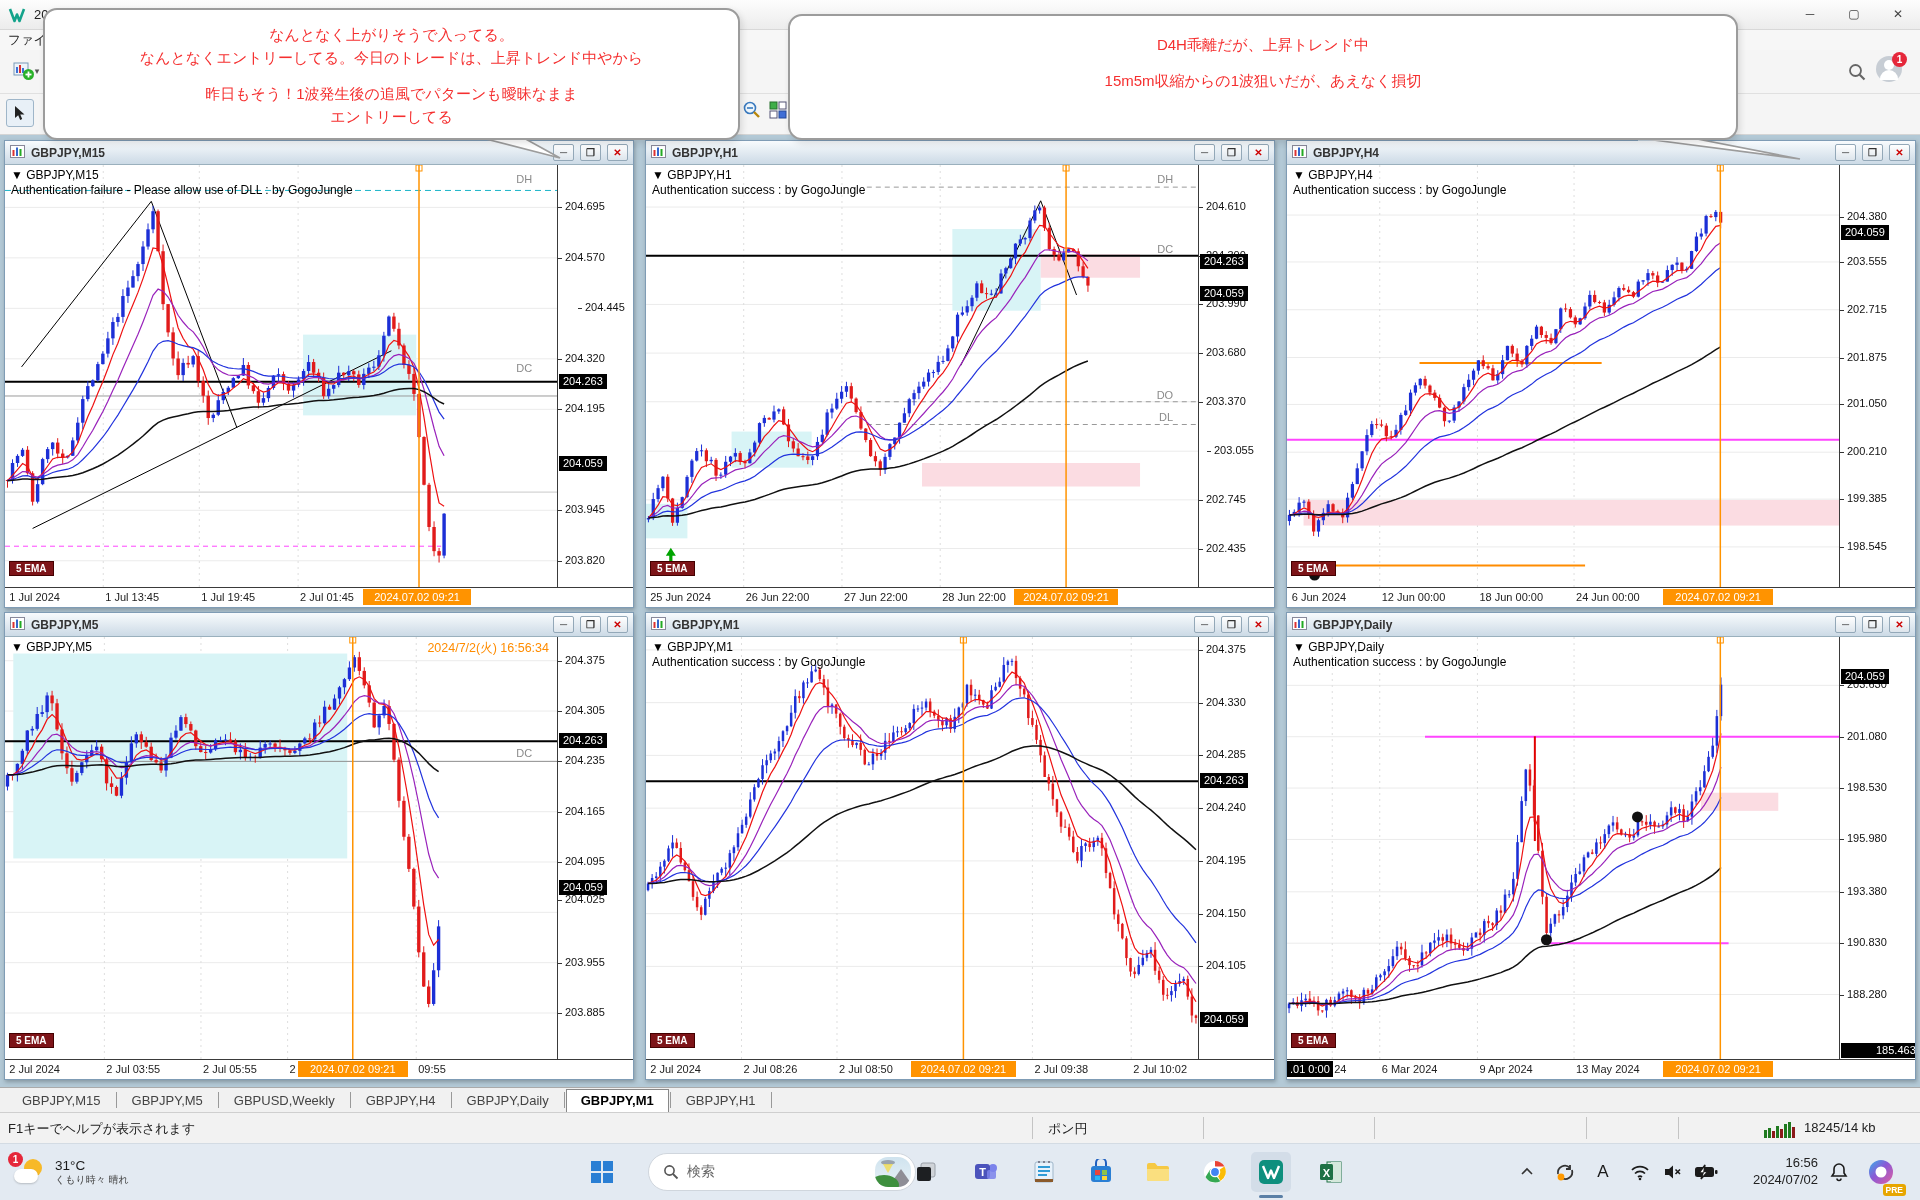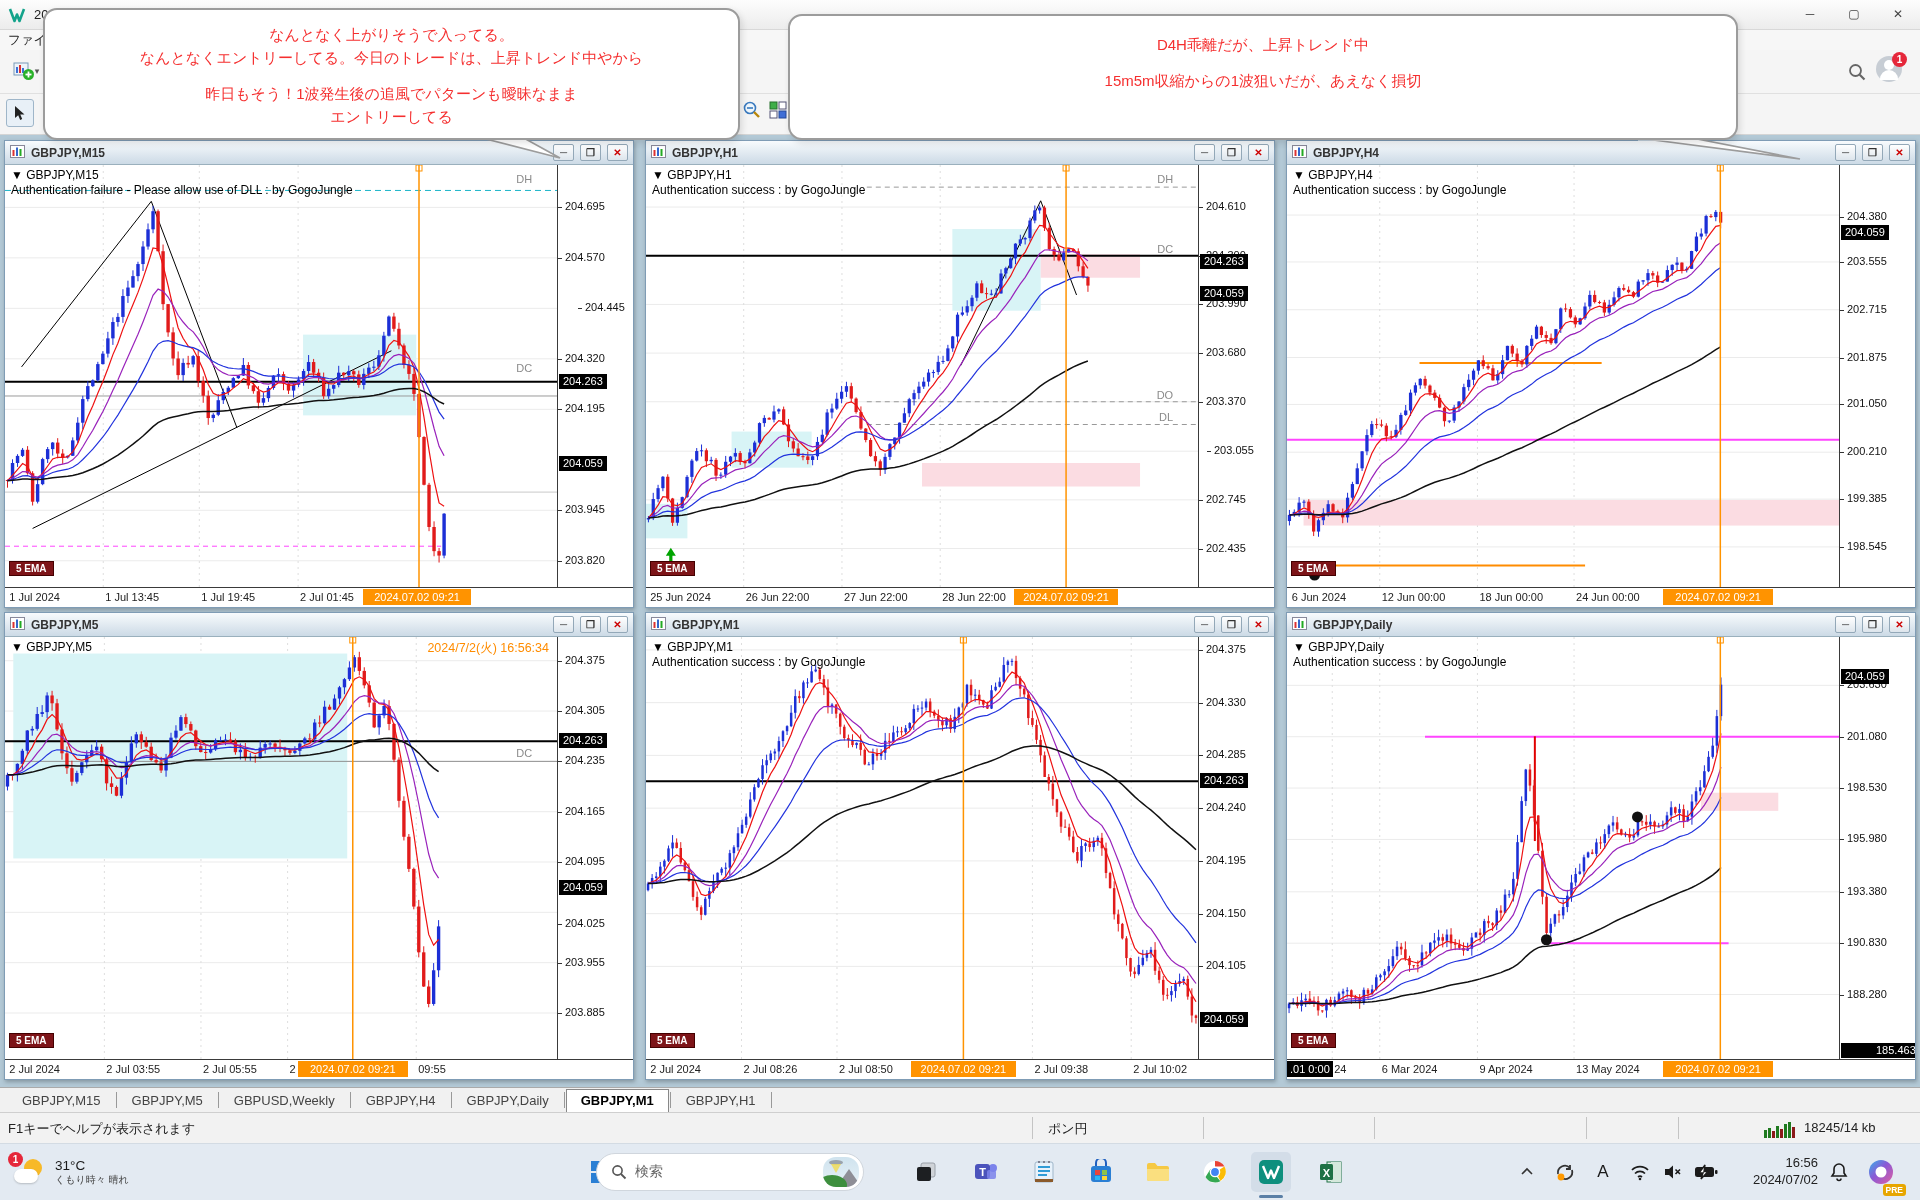--- a/index.html
+++ b/index.html
@@ -46,21 +46,21 @@
 
   
   #tabbar { position:absolute; left:0; top:1087px; width:1920px; height:25px; background:#f1f1f1; border-top:1px solid #aaa; display:flex; align-items:flex-end; font-size:13px; color:#444; padding-left:8px;}
   .tab { padding:3px 14px; line-height:16px; white-space:nowrap;}
   .tab.active { background:#fff; border:1px solid #888; border-bottom:none; font-weight:bold; color:#000;}
   .tabsep { width:1px; height:16px; background:#999; margin:0 1px 4px 1px;}
   #statusbar { position:absolute; left:0; top:1112px; width:1920px; height:31px; background:#f2f2f2; border-top:1px solid #cfcfcf; font-size:13px; color:#222;}
   .sdiv { position:absolute; top:4px; width:1px; height:22px; background:#c4c4c4;}
   #taskbar { position:absolute; left:0; top:1143px; width:1920px; height:57px; background:#e3eaf2; border-top:1px solid #d3dbe3;}
   .tk { position:absolute; top:8px; width:40px; height:40px; border-radius:5px; display:flex; align-items:center; justify-content:center;}
-  .search-pill { position:absolute; left:596px; top:9px; width:268px; height:38px; background:#fff; border:1px solid #d0d6dd; border-radius:19px; display:flex; align-items:center; padding:0 4px 0 14px; gap:8px; font-size:14px; color:#666;}
+  .search-pill { position:absolute; left:648px; top:9px; width:268px; height:38px; background:#fff; border:1px solid #d0d6dd; border-radius:19px; display:flex; align-items:center; padding:0 4px 0 14px; gap:8px; font-size:14px; color:#666;}
   .mini-art { margin-left:auto; width:36px; height:30px; border-radius:13px; position:relative; overflow:hidden; background:linear-gradient(#cfe3ee,#e8f2f7);}
   .mini-art .hill { position:absolute; left:-6px; bottom:-8px; width:30px; height:20px; border-radius:50%; background:#3e8f3e;}
   .mini-art .mtn { position:absolute; right:-4px; bottom:-2px; width:0; height:0; border-left:14px solid transparent; border-right:14px solid transparent; border-bottom:20px solid #8e8e96;}
   .mini-art .ufo { position:absolute; left:6px; top:3px; width:14px; height:5px; border-radius:50%; background:#9aa3ad;}
   .mini-art .beam { position:absolute; left:8px; top:7px; width:0; height:0; border-left:5px solid transparent; border-right:5px solid transparent; border-top:9px solid rgba(240,220,90,.85);}
   .clockblk { position:absolute; right:102px; top:10px; width:90px; text-align:right; font-size:13px; color:#222; line-height:17px;}
 </style>
 </head>
 <body>
 
@@ -1091,21 +1091,21 @@
           <line x1="347.76" y1="0" x2="347.76" y2="422" stroke="#ff9300" stroke-width="1.5"></line>
           <rect x="344.76" y="0" width="6" height="6" fill="none" stroke="#ff9300"></rect>
           <text x="527.16" y="119.74446337306618" fill="#8a8a8a" font-size="11px" text-anchor="end" font-family="Liberation Sans, sans-serif">DC</text>
         </svg>
         <div class="paxis">
           <div class="tick" style="top: 16.724px;">204.375</div>
           <div class="tick" style="top: 67.0477px;">204.305</div>
           <div class="tick" style="top: 117.371px;">204.235</div>
           <div class="tick" style="top: 167.695px;">204.165</div>
           <div class="tick" style="top: 218.019px;">204.095</div>
-          <div class="tick" style="top: 280px;">204.025</div>
+          <div class="tick" style="top: 256px;">204.025</div>
           <div class="tick" style="top: 318.666px;">203.955</div>
           <div class="tick" style="top: 368.99px;">203.885</div>
           <div class="ptag" style="top: 96.2419px;">204.263</div>
           <div class="ptag" style="top: 242.899px;">204.059</div>
         </div>
         <div class="taxis">
           <div class="tt" style="left: 4.208px;">2 Jul 2024</div>
           <div class="tt" style="left: 101.36px;">2 Jul 03:55</div>
           <div class="tt" style="left: 197.96px;">2 Jul 05:55</div>
           <div class="tt" style="left: 284.624px;">2 J</div>

